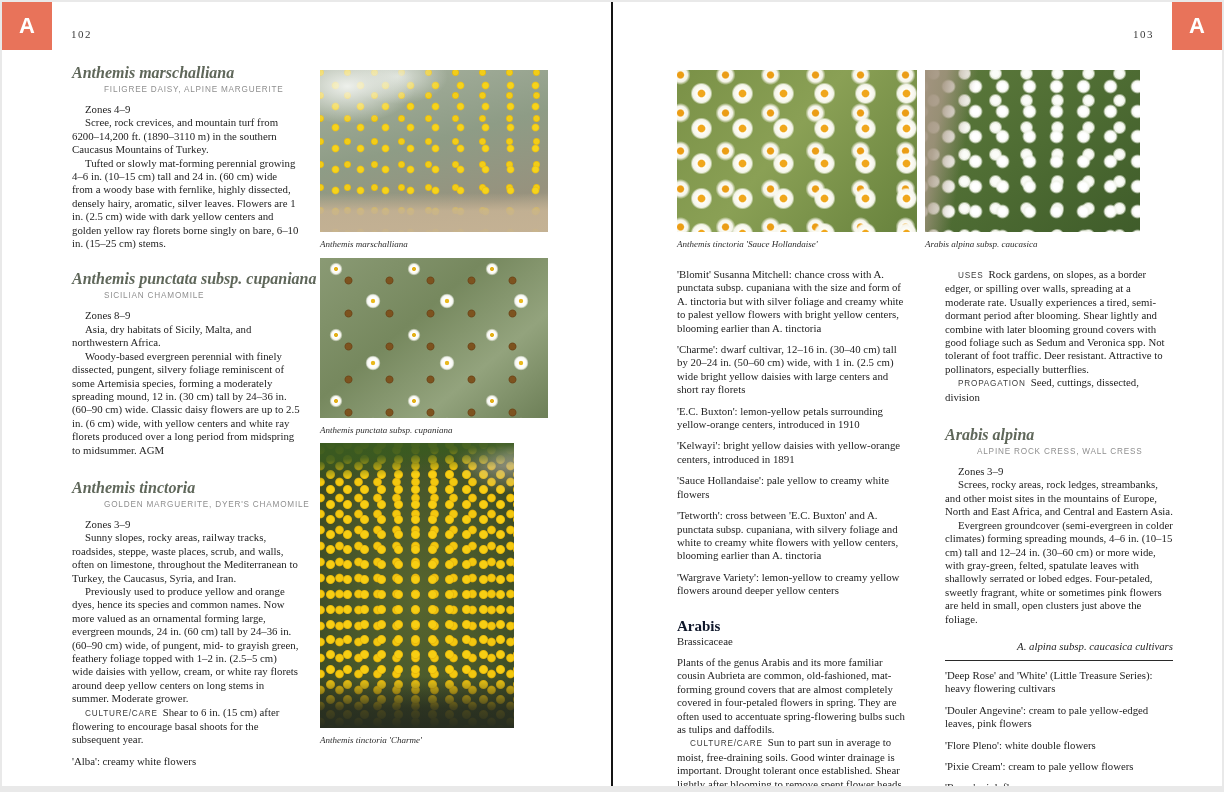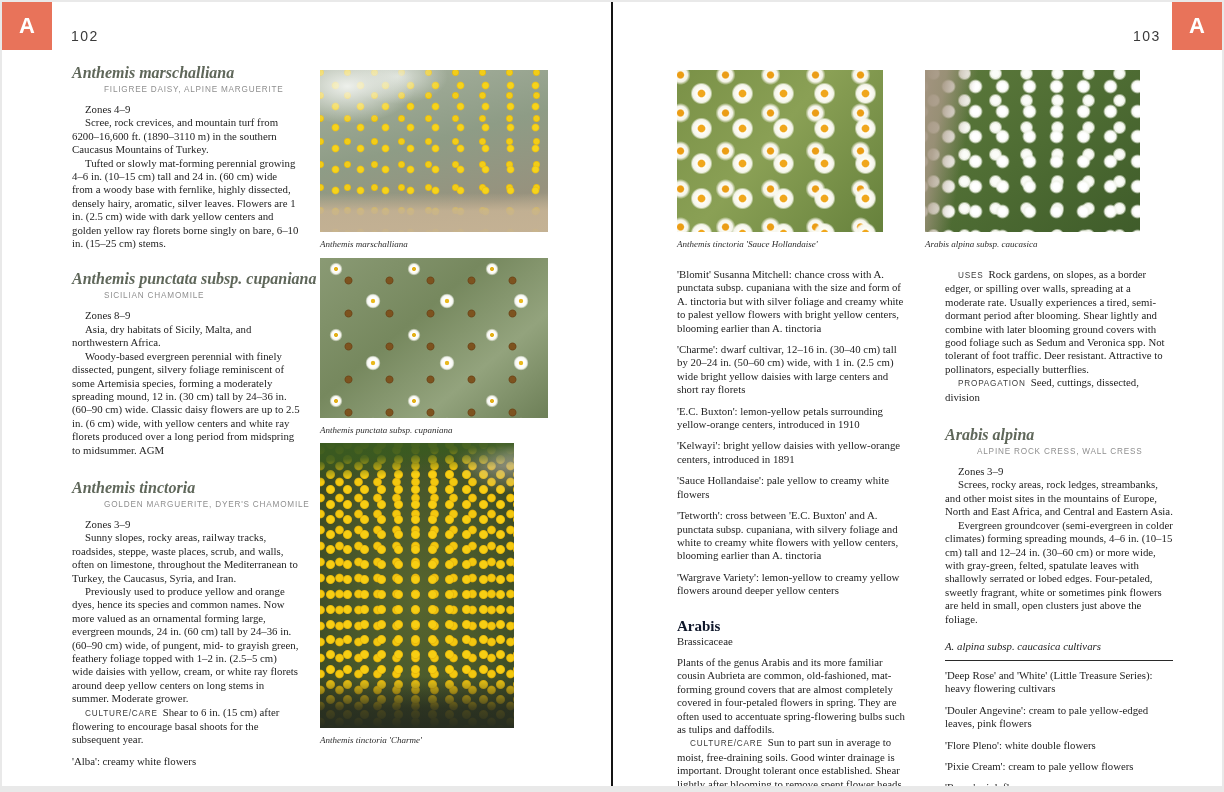--- a/index.html
+++ b/index.html
@@ -20,22 +20,22 @@
   .tab{
     position:absolute;top:0;width:50px;height:48px;background:#e8735a;
     display:flex;align-items:center;justify-content:center;
     color:#ffffff;font-family:"Liberation Sans",sans-serif;
     font-weight:bold;font-size:22px;
   }
   .tab-left{left:0;}
   .tab-right{left:1170px;}
   .pagenum{
     position:absolute;top:26px;
-    font-size:14px;letter-spacing:1.5px;color:#3a3a3a;
-    font-family:Liberation Sans, sans-serif;
+    font-size:11px;letter-spacing:1.5px;color:#3a3a3a;
+    font-family:Liberation Serif, serif;
   }
   .pagenum-left{left:69px;}
   .pagenum-right{left:1131px;}
 
   
   .col{position:absolute;width:228px;color:#222;}
   .col p{margin:0;font-size:10.8px;line-height:13.4px;color:#232323;}
   p.indent{text-indent:13px;}
   .entry-title{
     font-style:italic;font-weight:bold;font-size:16px;line-height:18px;
@@ -51,21 +51,21 @@
     letter-spacing:0.8px;color:#3c3c3c;padding-right:5px;
   }
   .cultivar{margin-top:8px !important;}
   .genus-title{
     font-weight:bold;font-size:15px;line-height:17px;
     color:#0f172a;margin:0;
   }
   .genus-family{font-size:11px;margin:2px 0 0 0;}
   .subhead-rule{
     font-style:italic;font-size:10.8px;line-height:13px;color:#232323;
-    border-bottom:1px solid #2a2a2a;padding-bottom:7px;margin:14px 0 0 0;
+    border-bottom:1px solid #2a2a2a;padding-bottom:7px;margin:14px 0 0 0;text-align:right;
   }
   .spacer-sm{height:8px;}
   .spacer-md{height:20px;}
   .spacer-lg{height:22px;}
 
   
   figure{position:absolute;margin:0;}
   .photo{width:100%;}
   figcaption{
     font-style:italic;font-size:9px;line-height:11px;color:#2c2c2c;
@@ -136,21 +136,21 @@
   <div class="pagenum pagenum-right">103</div>
   <div class="gutter"></div>
 
   <div class="col" style="left:70px;top:62px;">
 
     <div>
       <h2 class="entry-title">Anthemis marschalliana</h2>
       <div class="entry-sub">FILIGREE DAISY, ALPINE MARGUERITE</div>
       <div class="entry-body">
         <p class="indent">Zones 4–9</p>
-        <p class="indent">Scree, rock crevices, and mountain turf from 6200–16,600 ft. (1890–3110 m) in the southern Caucasus Mountains of Turkey.</p>
+        <p class="indent">Scree, rock crevices, and mountain turf from 6200–14,200 ft. (1890–3110 m) in the southern Caucasus Mountains of Turkey.</p>
         <p class="indent">Tufted or slowly mat-forming perennial growing 4–6 in. (10–15 cm) tall and 24 in. (60 cm) wide from a woody base with fernlike, highly dissected, densely hairy, aromatic, silver leaves. Flowers are 1 in. (2.5 cm) wide with dark yellow centers and golden yellow ray florets borne singly on bare, 6–10 in. (15–25 cm) stems.</p>
       </div>
     </div>
 
     <div class="spacer-md"></div>
 
     <div>
       <h2 class="entry-title">Anthemis punctata subsp. cupaniana</h2>
       <div class="entry-sub">SICILIAN CHAMOMILE</div>
       <div class="entry-body">
@@ -185,21 +185,21 @@
   <figure style="left:318px;top:256px;width:228px;">
     <div class="photo photo2"></div>
     <figcaption>Anthemis punctata subsp. cupaniana</figcaption>
   </figure>
 
   <figure style="left:318px;top:441px;width:194px;">
     <div class="photo photo3"></div>
     <figcaption>Anthemis tinctoria 'Charme'</figcaption>
   </figure>
 
-  <figure style="left:675px;top:68px;width:206px;">
+  <figure style="left:675px;top:68px;width:240px;">
     <div class="photo photo4"></div>
     <figcaption>Anthemis tinctoria 'Sauce Hollandaise'</figcaption>
   </figure>
 
   <figure style="left:923px;top:68px;width:215px;">
     <div class="photo photo5"></div>
     <figcaption>Arabis alpina subsp. caucasica</figcaption>
   </figure>
 
   <div class="col" style="left:675px;top:266px;">

